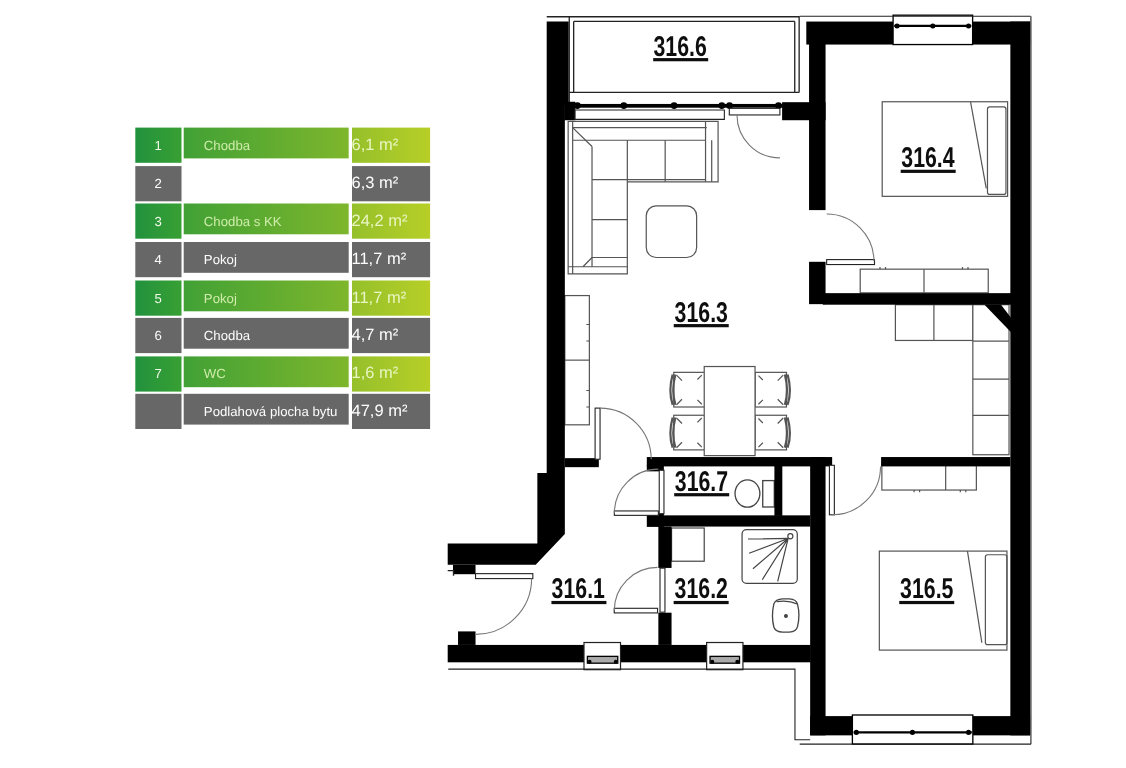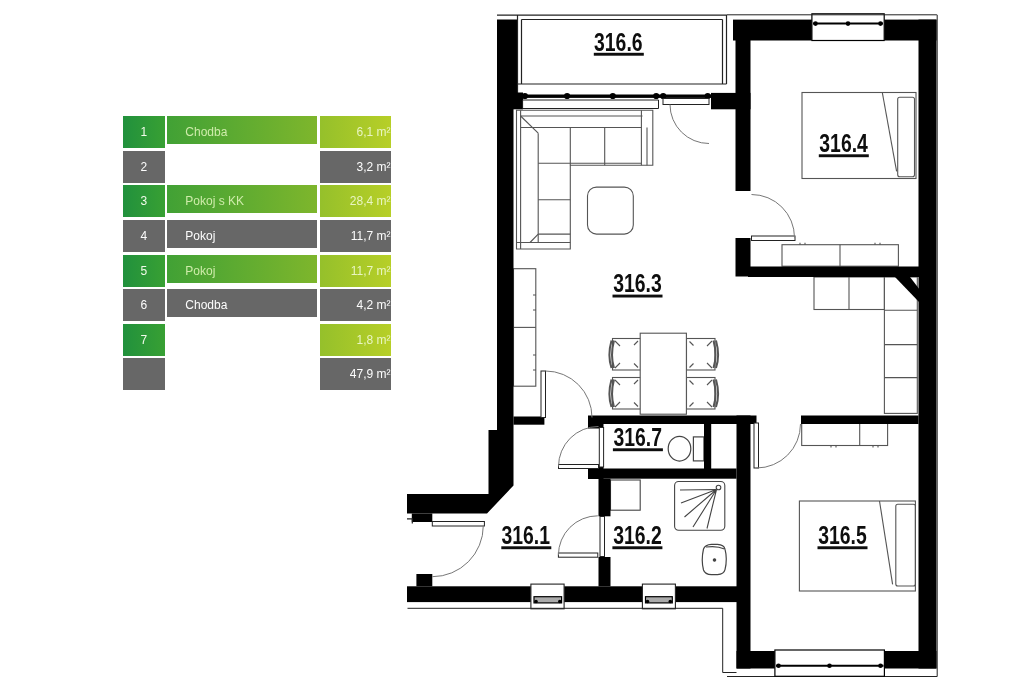--- a/index.html
+++ b/index.html
@@ -1,71 +1,73 @@
 <!DOCTYPE html>
 <html><head>
 <meta charset="utf-8">
 <style>
 html,body{margin:0;padding:0;background:#fff;}
 #page{position:relative;width:1024px;height:698px;overflow:hidden;font-family:"Liberation Sans",sans-serif;background:#fff;}
 .row{position:absolute;left:123px;width:267px;height:32px;}
 .c1{position:absolute;left:0;top:0;width:41.5px;height:32px;text-align:center;line-height:32px;font-size:12px;}
 .c2{position:absolute;left:44.3px;top:0;width:149.8px;height:28px;line-height:32px;font-size:12px;padding-left:18px;box-sizing:border-box;}
-.c3{position:absolute;left:196.5px;top:0;width:71px;height:32px;text-align:right;line-height:32px;font-size:12px;}
+.c3{position:absolute;left:196.5px;top:0;width:71px;height:32px;text-align:left;line-height:32px;font-size:15px;}
 .g1{background:linear-gradient(90deg,#21913d,#38a033);color:#f2faea;}
 .g2{background:linear-gradient(90deg,#41a135,#7eb62c);color:#cfecab;}
 .g3{background:linear-gradient(90deg,#95c02b,#b7cf27);color:#e9f5c2;}
 .gr{background:#676767;color:#fdfdfd;}
 </style>
 </head>
 <body>
 <div id="page">
 
 <div class="row" style="top:116px">
       <div class="c1 g1">1</div>
       <div class="c2 g2">Chodba</div>
       <div class="c3 g3">6,1 m²</div>
     </div>
 
 <div class="row" style="top:150.8px">
       <div class="c1 gr">2</div>
-      <div class="c3 gr">3,2 m²</div>
+      <div class="c3 gr">6,3 m²</div>
     </div>
 
 <div class="row" style="top:185.4px">
       <div class="c1 g1">3</div>
-      <div class="c2 g2">Pokoj s KK</div>
-      <div class="c3 g3">28,4 m²</div>
+      <div class="c2 g2">Chodba s KK</div>
+      <div class="c3 g3">24,2 m²</div>
     </div>
 
 <div class="row" style="top:220px">
       <div class="c1 gr">4</div>
       <div class="c2 gr">Pokoj</div>
       <div class="c3 gr">11,7 m²</div>
     </div>
 
 <div class="row" style="top:254.6px">
       <div class="c1 g1">5</div>
       <div class="c2 g2">Pokoj</div>
       <div class="c3 g3">11,7 m²</div>
     </div>
 
 <div class="row" style="top:289.2px">
       <div class="c1 gr">6</div>
       <div class="c2 gr">Chodba</div>
-      <div class="c3 gr">4,2 m²</div>
+      <div class="c3 gr">4,7 m²</div>
     </div>
 
 <div class="row" style="top:323.8px">
       <div class="c1 g1">7</div>
-      <div class="c3 g3">1,8 m²</div>
+      <div class="c2 g2">WC</div>
+      <div class="c3 g3">1,6 m²</div>
     </div>
 
 <div class="row" style="top:358.4px">
       <div class="c1 gr"></div>
+      <div class="c2 gr">Podlahová plocha bytu</div>
       <div class="c3 gr">47,9 m²</div>
     </div>
 
 <svg width="1024" height="698" viewBox="0 0 1024 698" style="position:absolute;left:0;top:0" fill="none" stroke-linecap="butt">
 
 <g stroke="#555" stroke-width="1.1">
 <path d="M516.5,110.3 H652.8 V165.3 H570.3 V249 H516.5 Z" fill="#fff"></path>
 <path d="M520.6,116 H642.5 M520.6,127.5 H641.4 M538.2,163.3 H641.4"></path>
 <path d="M520.6,110.3 V249 M538.2,133.2 V242.5"></path>
 <path d="M520.6,116 L538.2,133.2"></path>

